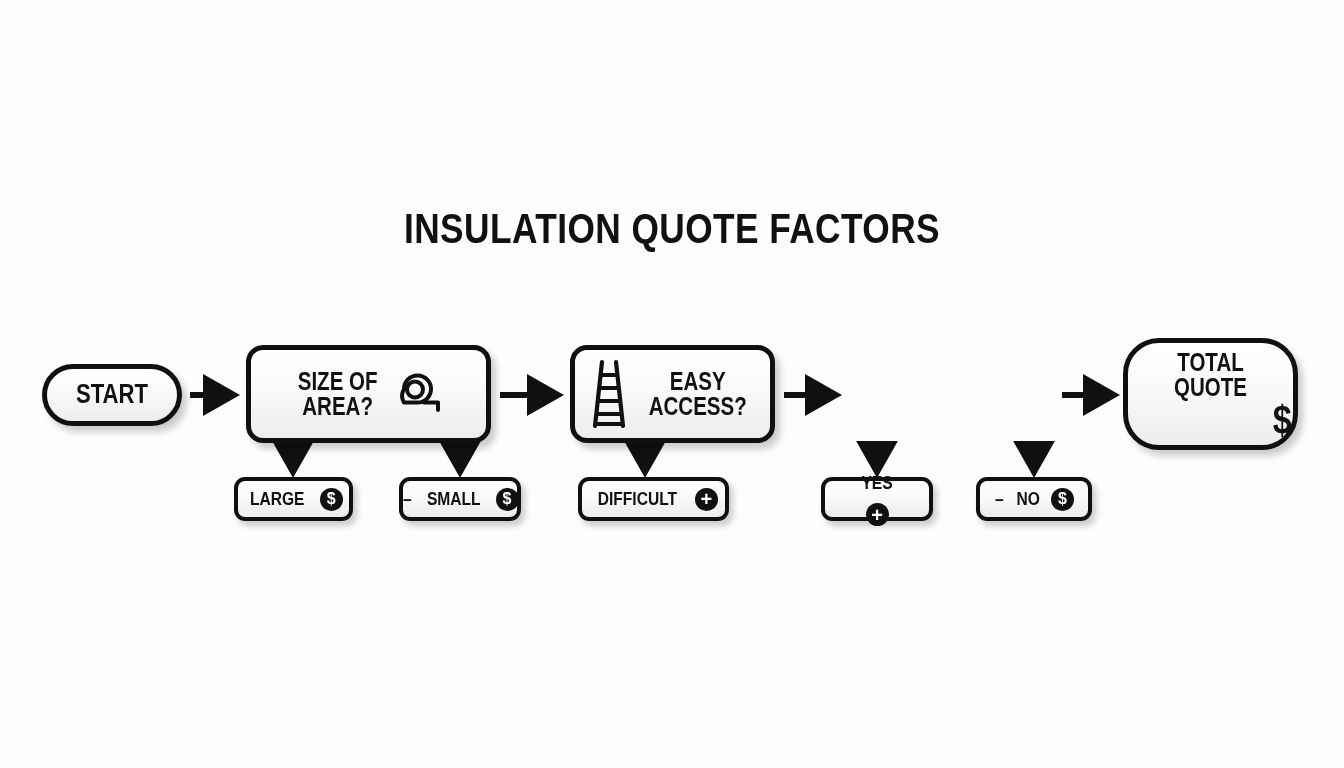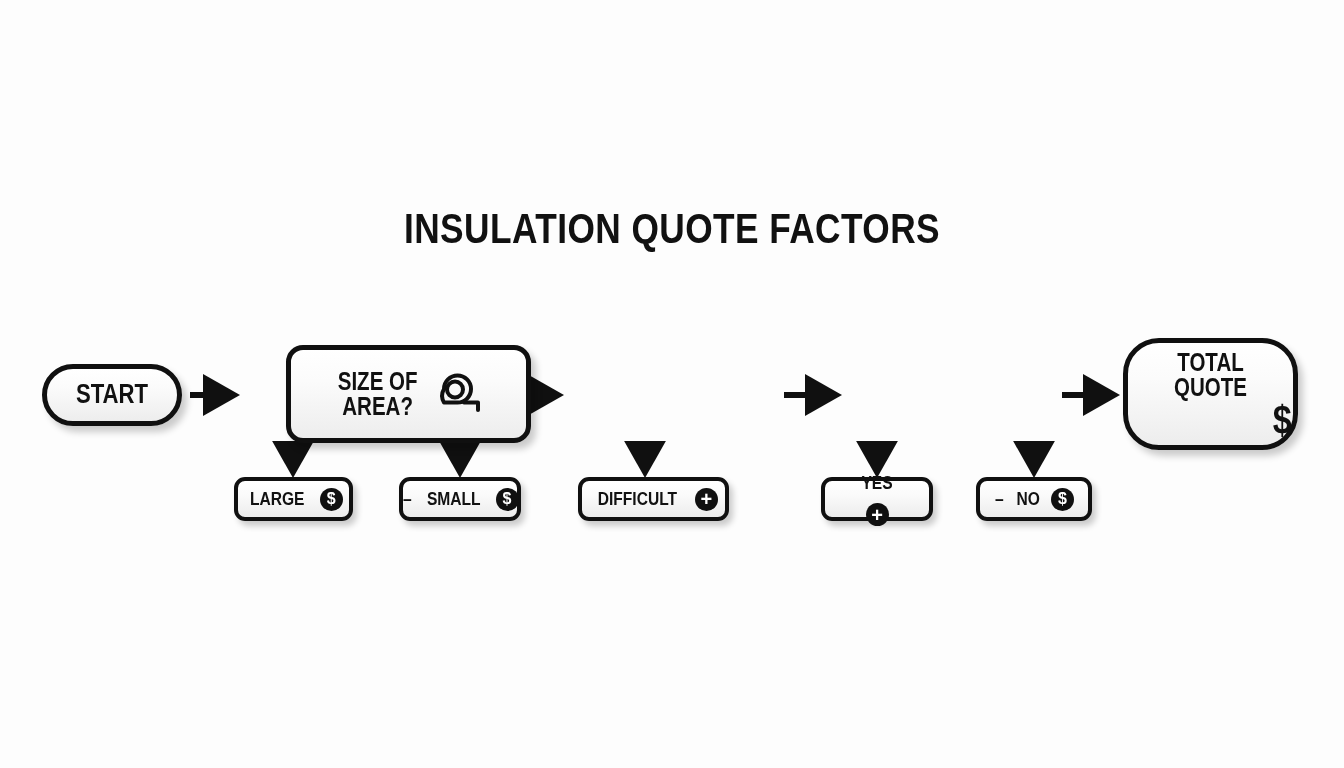--- a/index.html
+++ b/index.html
@@ -71,21 +71,20 @@
     align-items: center;
   }
   #node-start .node-label { font-size: 27px; }
 
   
   .decision {
     height: 98px;
     border-radius: 17px;
     gap: 8px;
     padding: 16px 14px;
-    margin-left: 40px;
   }
   .decision .node-label { font-size: 25px; }
 
   #node-size   { left: 246px;  top: 345px; width: 245px; }
   #node-access { left: 570px;  top: 345px; width: 205px; }
   #node-rvalue { left: 848px;  top: 345px; width: 205px; }
 
   
   #node-total {
     left: 1123px;
@@ -203,20 +202,37 @@
 AREA?</span>
     <span class="icon-holder">
       <svg width="54" height="54" viewBox="0 0 54 54">
         <path d="M10 22 a13.5 13.5 0 1 1 13.5 13.5 L10 35.5 a13.5 13.5 0 0 1 0 -13.5 z" fill="none" stroke="#101010" stroke-width="4" stroke-linejoin="round"></path>
         <circle cx="21" cy="22.5" r="8" fill="none" stroke="#101010" stroke-width="4"></circle>
         <path d="M30 35.5 L44 35.5 L44 43" fill="none" stroke="#101010" stroke-width="4" stroke-linecap="round" stroke-linejoin="round"></path>
       </svg>
     </span>
   </div>
 
+  <div class="node decision" id="node-access">
+    <span class="icon-holder">
+      <svg width="42" height="72" viewBox="0 0 42 72">
+        <g stroke="#101010" stroke-width="4.2" stroke-linecap="round">
+          <line x1="14" y1="4" x2="7" y2="68"></line>
+          <line x1="28" y1="4" x2="35" y2="68"></line>
+          <line x1="14.6" y1="17" x2="27.4" y2="17"></line>
+          <line x1="13.2" y1="30" x2="28.8" y2="30"></line>
+          <line x1="11.8" y1="43" x2="30.2" y2="43"></line>
+          <line x1="10.4" y1="56" x2="31.6" y2="56"></line>
+          <line x1="9.3" y1="66" x2="32.7" y2="66"></line>
+        </g>
+      </svg>
+    </span>
+    <span class="node-label">EASY
+ACCESS?</span>
+  </div>
 
 
   <div class="node" id="node-total">
     <span class="node-label">TOTAL QUOTE</span>
     <span class="total-amount">$</span>
   </div>
 
   <div class="badge" id="badge-large">
     <span class="badge-text">LARGE</span>
     <span class="chip-icon dollar">$</span>

